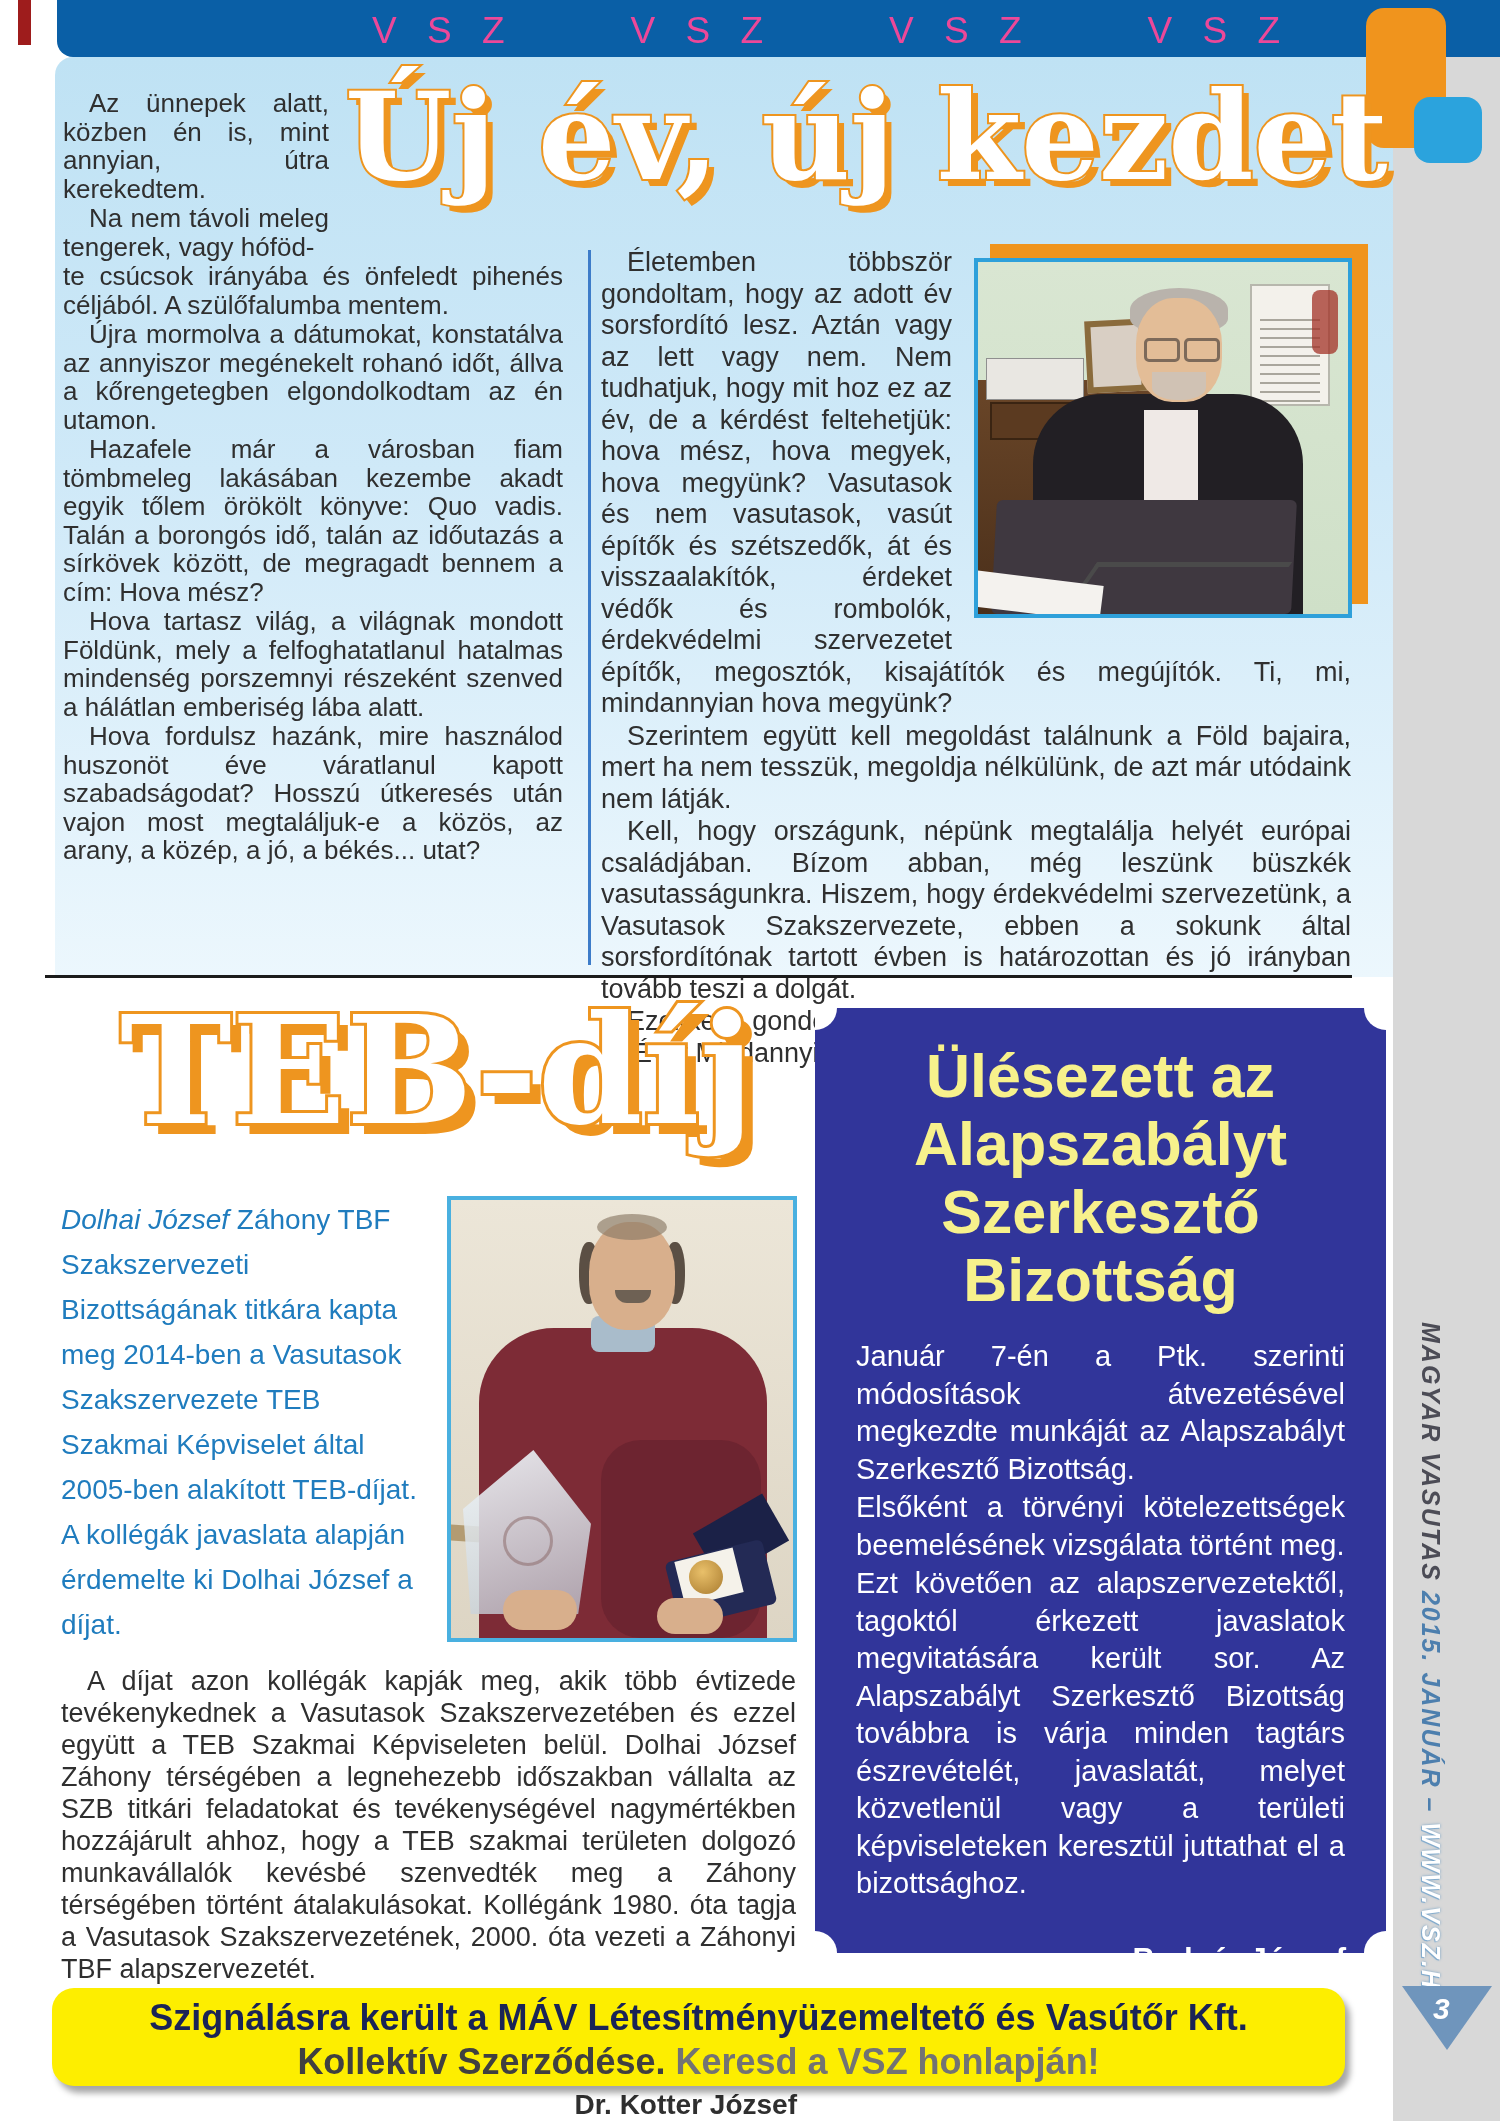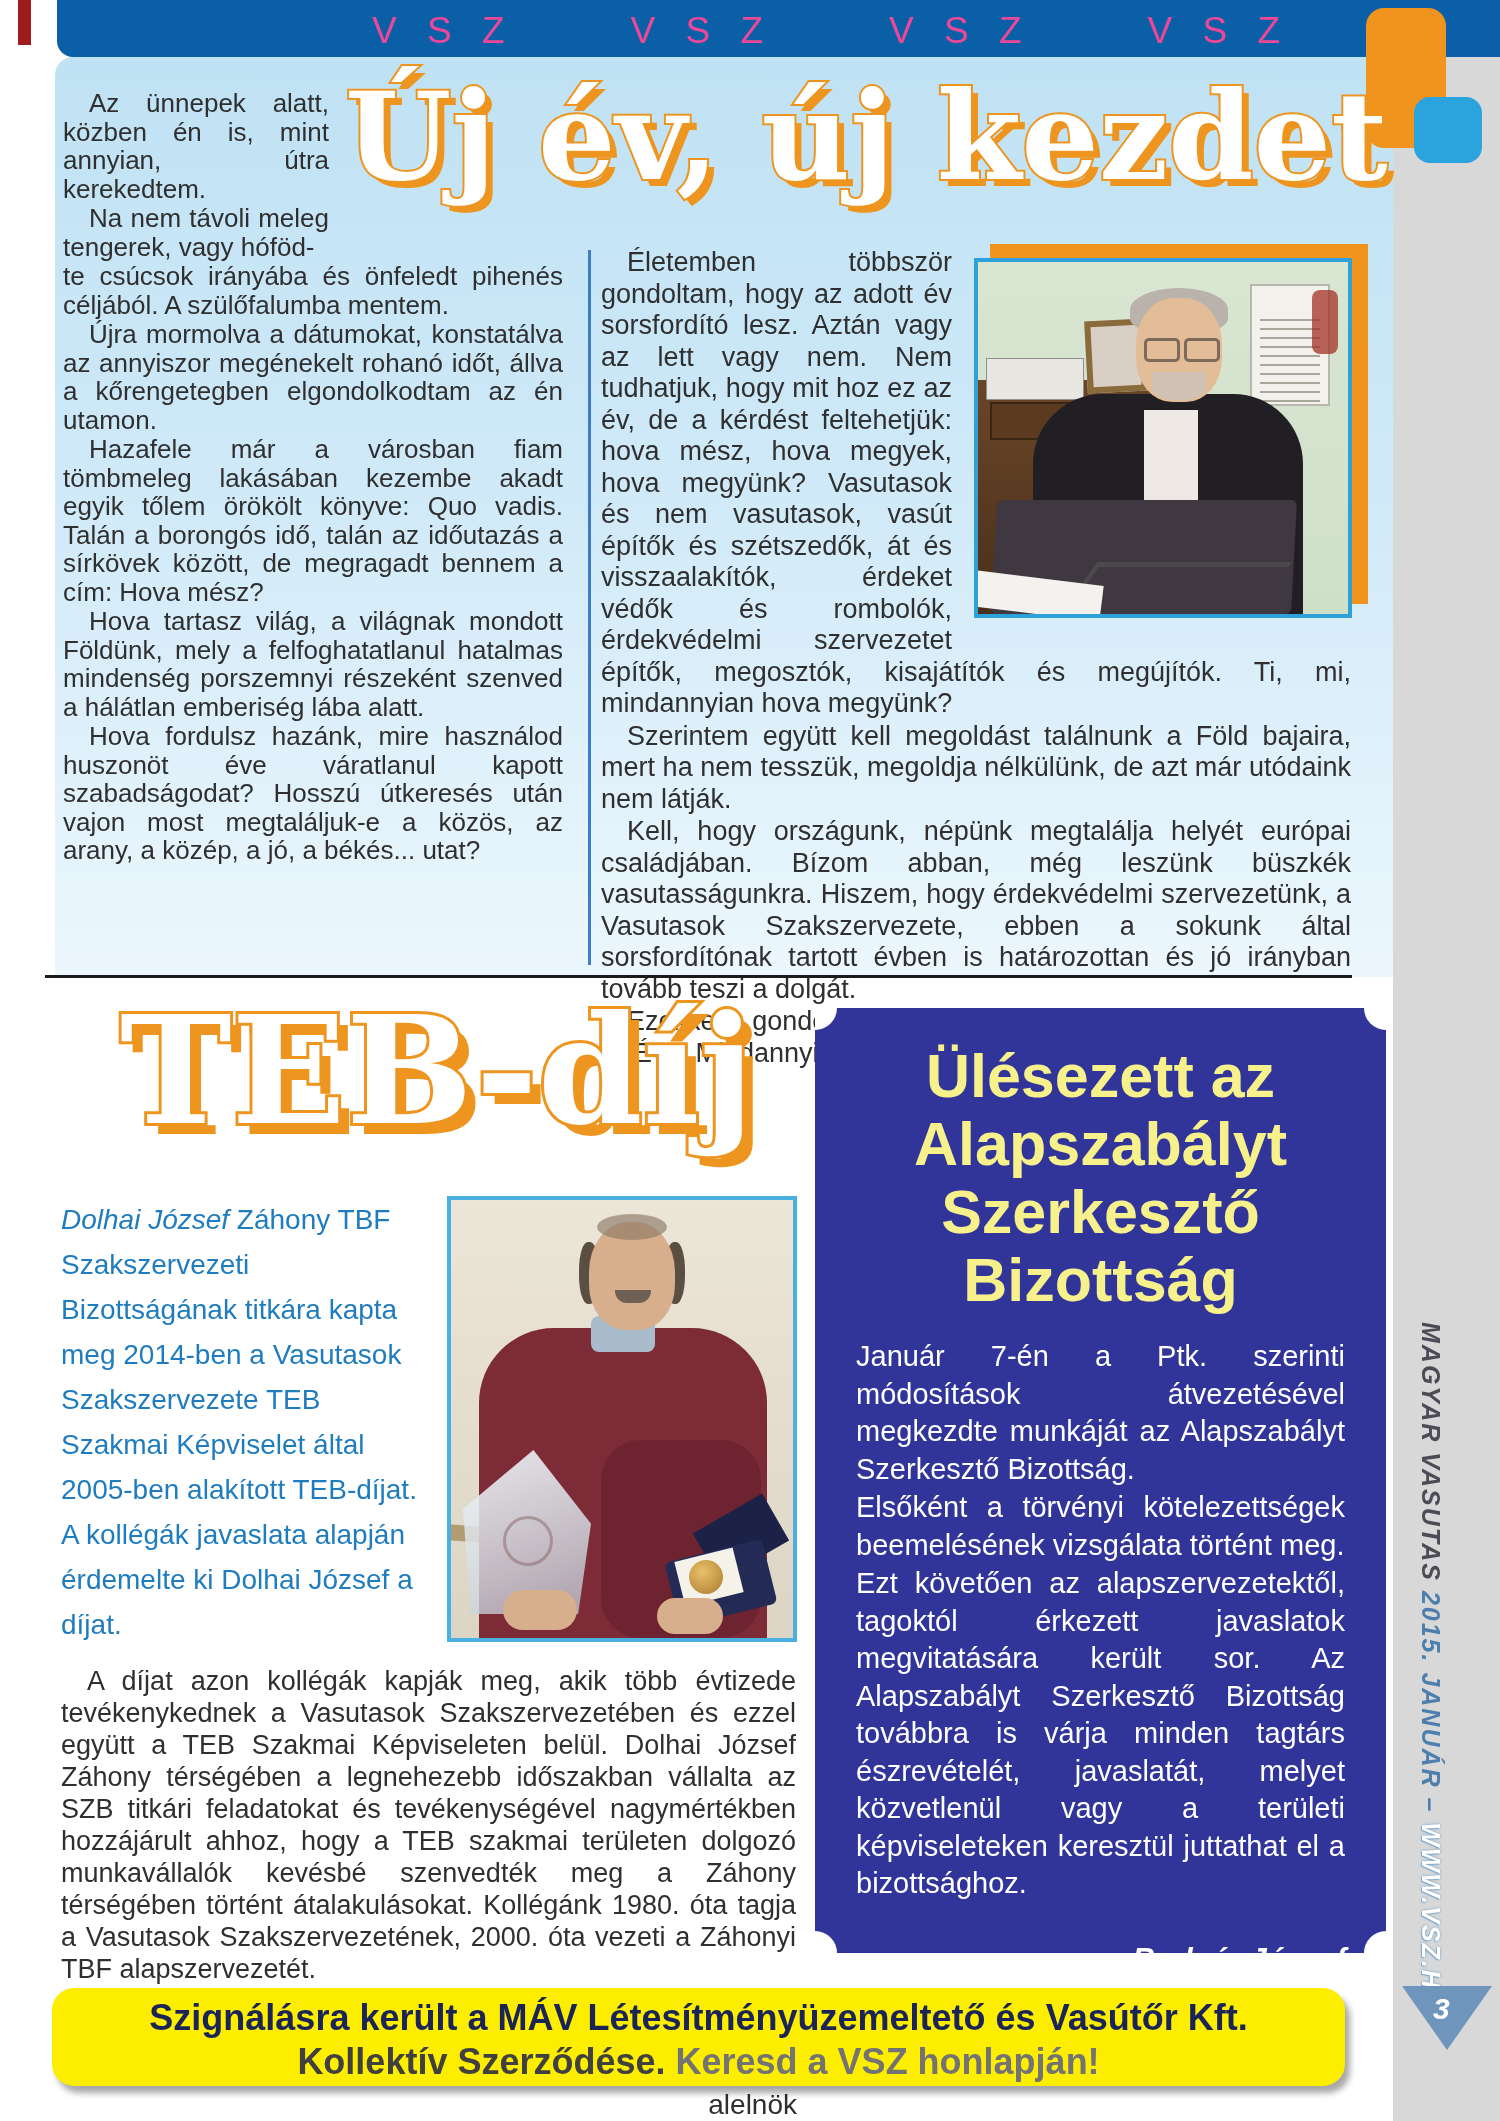--- a/index.html
+++ b/index.html
@@ -105,21 +105,21 @@
   .blue-box{left:815px;top:1008px;width:571px;height:945px;background:#31359a;box-sizing:border-box;
       padding:30px 40px 26px 40px;}
   .notch{position:absolute;width:22px;height:22px;background:#ffffff;}
   .notch.tl{top:0;left:0;border-bottom-right-radius:100%;}
   .notch.tr{top:0;right:0;border-bottom-left-radius:100%;}
   .notch.bl{bottom:0;left:0;border-top-right-radius:100%;}
   .notch.br{bottom:0;right:0;border-top-left-radius:100%;}
   .box-title{color:#f7f18c;font-weight:bold;font-size:61px;line-height:68px;text-align:center;margin:4px 0 24px 0;}
   .box-body p{color:#ffffff;font-size:29px;line-height:37.5px;text-align:justify;}
   .box-sig{text-align:right;color:#ffffff;font-size:31px;line-height:46px;margin-top:34px;}
-  .box-sig .sig1{font-weight:bold;font-style:italic;}
+  .box-sig .sig1{font-weight:bold;}
 
   
   .banner{left:52px;top:1988px;width:1293px;height:98px;background:#fdee00;border-radius:22px;
       box-shadow:5px 7px 6px rgba(0,0,0,.35);text-align:center;padding-top:8px;box-sizing:border-box;}
   .banner .l1{font-weight:bold;font-size:36px;line-height:44px;color:#1a2456;}
   .banner .l2{font-weight:bold;font-size:36px;line-height:44px;}
   .banner .dark{color:#404040;}
   .banner .red{color:#737373;}
 
   
@@ -223,20 +223,21 @@
     <div class="p2-card"></div>
     <div class="p2-medal"></div>
     <div class="p2-hand2"></div>
   </div>
   <p class="teb-lead"><span class="lead-name">Dolhai József</span><span> Záhony TBF Szakszervezeti Bizottságának titkára kapta meg 2014-ben a Vasutasok Szakszervezete TEB Szakmai Képviselet által 2005-ben alakított TEB-díjat. A kollégák javaslata alapján érdemelte ki Dolhai József a díjat.</span></p>
   <div class="teb-black">
       <p>A díjat azon kollégák kapják meg, akik több évtizede tevékenykednek a Vasutasok Szakszervezetében és ezzel együtt a TEB Szakmai Képviseleten belül. Dolhai József Záhony térségében a legnehezebb időszakban vállalta az SZB titkári feladatokat és tevékenységével nagymértékben hozzájárult ahhoz, hogy a TEB szakmai területen dolgozó munkavállalók kevésbé szenvedték meg a Záhony térségében történt átalakulásokat. Kollégánk 1980. óta tagja a Vasutasok Szakszervezetének, 2000. óta vezeti a Záhonyi TBF alapszervezetét.</p>
       <p>A Vasutasok Szakszervezete tagjai a Magyar Vasutason keresztül havonta találkoznak a szervezetünket és a munkavállalókat érintő problémáit felvető írásaival.</p>
     </div>
   <div class="signature">
+    <div class="sig-name">Dr. Kotter József</div>
     <div class="sig-role">alelnök</div>
   </div>
 </div>
 
 <div class="abs blue-box">
   <div class="notch tl"></div>
   <div class="notch tr"></div>
   <div class="notch bl"></div>
   <div class="notch br"></div>
   <div class="box-title">Ülésezett az Alapszabályt Szerkesztő Bizottság</div>

